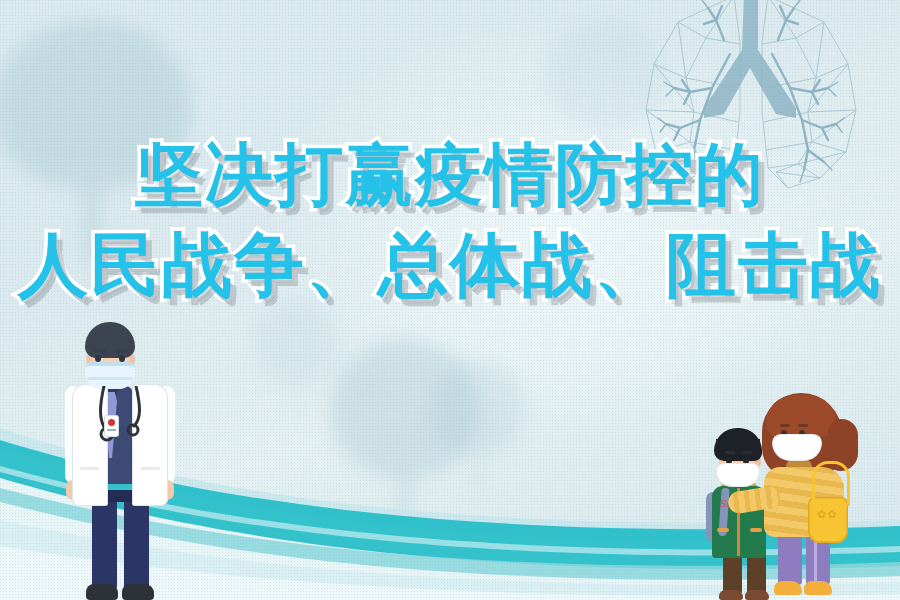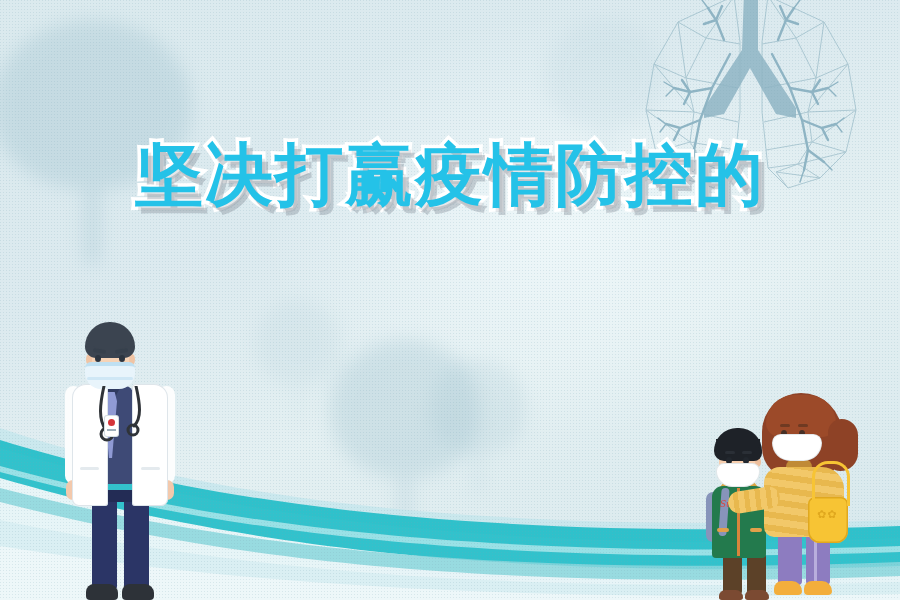--- a/index.html
+++ b/index.html
@@ -334,20 +334,21 @@
     <path d="M0 118 C 210 172, 470 208, 900 192 L900 206 C 470 222, 210 186, 0 132 Z" fill="#8ad6dc" opacity=".85"></path>
     <path d="M0 150 C 230 198, 480 224, 900 212 L900 230 L0 230 Z" fill="#d7eef1" opacity=".8"></path>
     <path d="M0 176 C 240 214, 500 232, 900 224 L900 230 L0 230 Z" fill="#ffffff" opacity=".5"></path>
     <path d="M0 96 C 200 150, 460 192, 900 176 L900 182 C 460 198, 200 156, 0 102 Z" fill="#ffffff" opacity=".5"></path>
   </svg>
 
   <div class="halftone"></div>
 
   <div class="headline">
     <span class="hl-line hl-1">坚决打赢疫情防控的</span>
+    <span class="hl-line hl-2">人民战争、总体战、阻击战</span>
   </div>
 
   <div class="figure" id="doctor">
     <div class="pants-l"></div>
     <div class="pants-r"></div>
     <div class="waist"></div>
     <div class="shoe l"></div>
     <div class="shoe r"></div>
 
     <div class="neck"></div>

